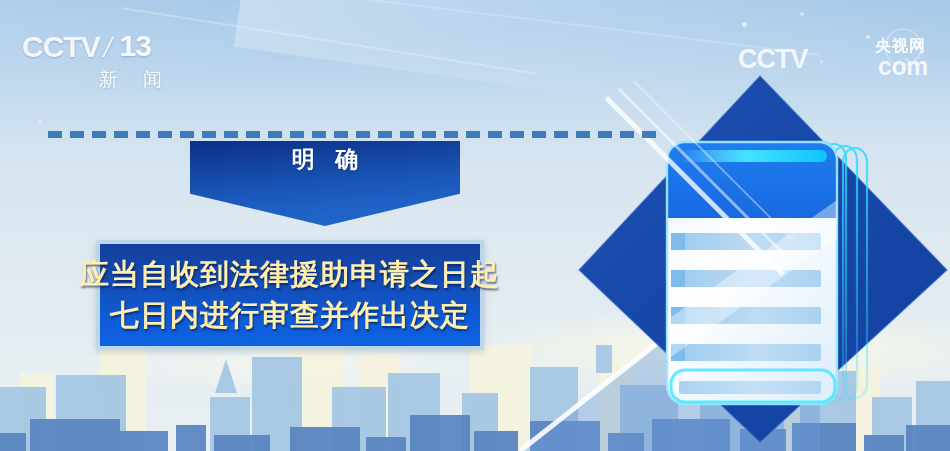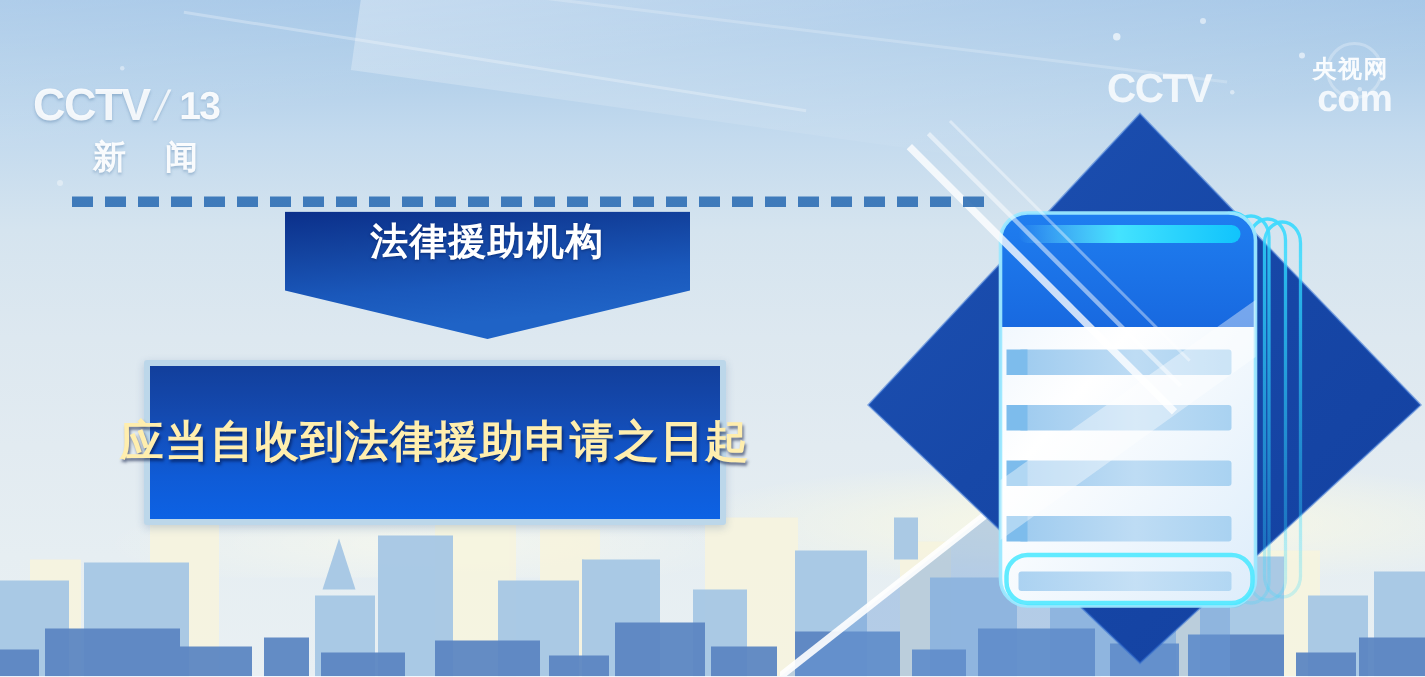--- a/index.html
+++ b/index.html
@@ -114,41 +114,40 @@
     font-size: 30px;
     font-weight: bold;
     letter-spacing: -1px;
     color: rgba(255,255,255,0.88);
     text-shadow: 0 1px 2px rgba(90,130,170,0.45);
     line-height: 34px;
     white-space: nowrap;
   }
   .cctv-num {
     display: inline-block;
-    font-size: 26px;
+    font-size: 30px;
     font-weight: bold;
     color: rgba(255,255,255,0.92);
     margin-left: 8px;
     position: relative;
     top: -1px;
-    margin-top: 24px;
   }
   .cctv-slash {
     display: inline-block;
     color: rgba(255,255,255,0.82);
     font-size: 28px;
     font-weight: 300;
     margin: 0 1px 0 4px;
     transform: skewX(-12deg);
   }
   .cctv-sub {
     margin-top: 2px;
-    text-align: center;
-    font-size: 22px;
-    font-weight: bold;
+    text-align: right;
+    font-size: 19px;
+    font-weight: normal;
     letter-spacing: 10px;
     padding-left: 10px;
     color: rgba(255,255,255,0.93);
     text-shadow: 0 1px 2px rgba(90,130,170,0.45);
   }
 
   
   .wm {
     position: absolute;
     right: 22px; top: 36px;
@@ -463,22 +462,23 @@
 
   <div class="wm">
     <div class="wm-main">CCTV</div>
     <div class="wm-com">com</div>
     <div class="wm-cn">央视网</div>
   </div>
 
   <div class="hl-underline"></div>
 
   <div class="arrow-banner">
-    <div class="ab-line2">法律援助机构</div>
+    <div class="ab-line1">明 确</div>
   </div>
 
   <div class="stmt-outer">
     <div class="stmt-inner">
       <div class="stmt-line">应当自收到法律援助申请之日起</div>
+      <div class="stmt-line">七日内进行审查并作出决定</div>
     </div>
   </div>
 
 </div>
 
 </body></html>

